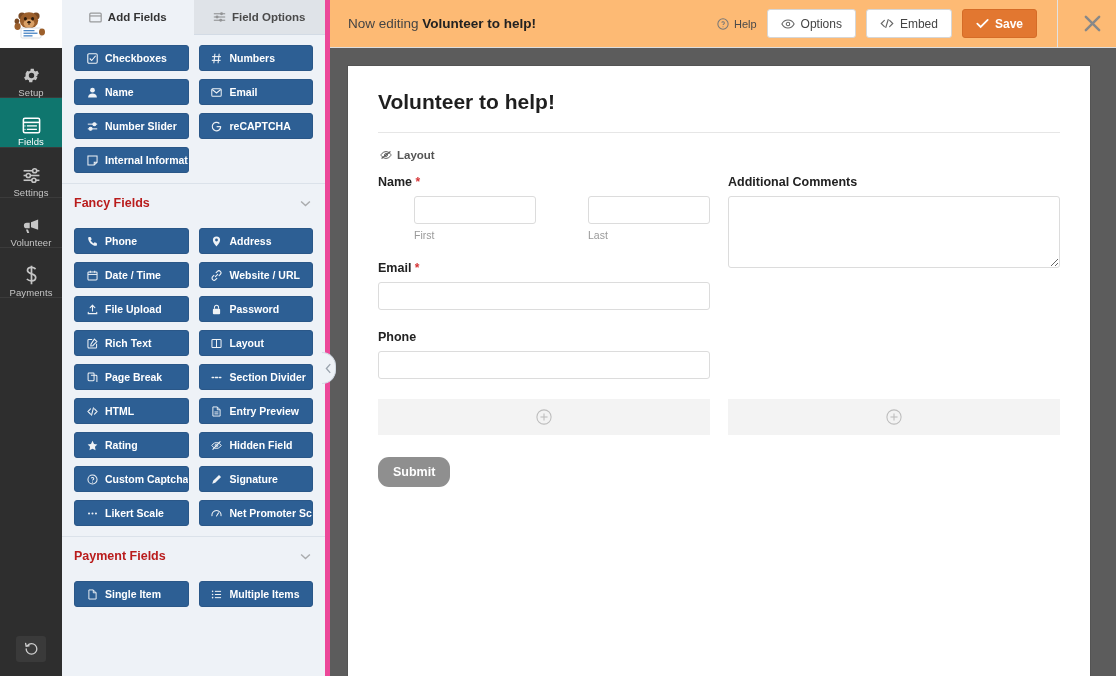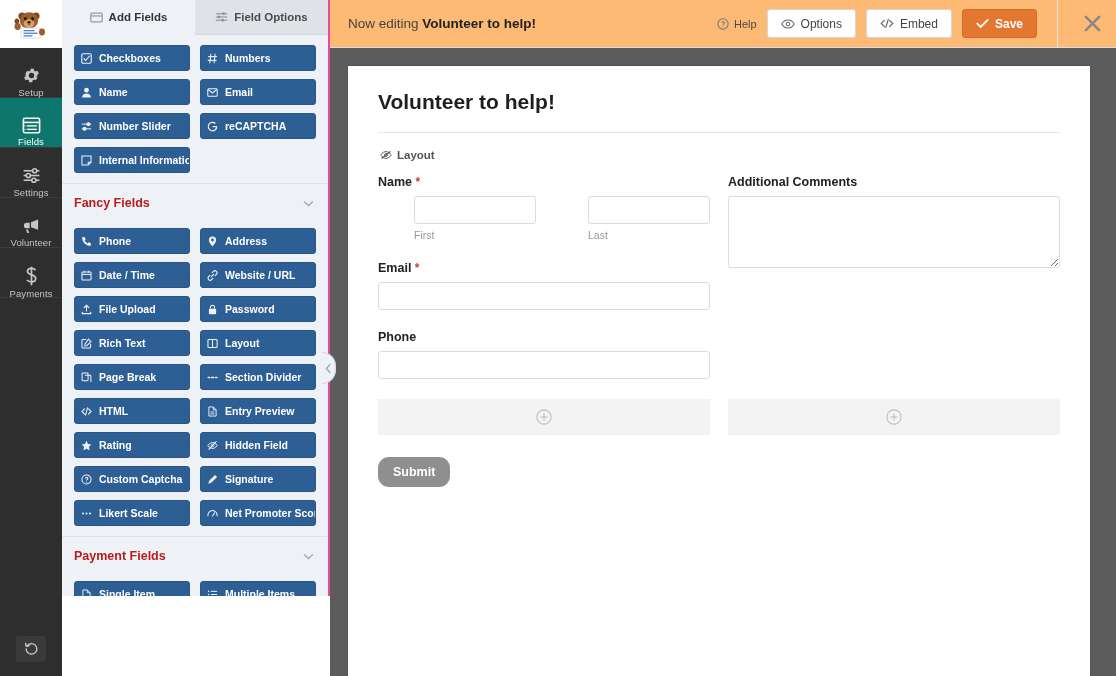--- a/index.html
+++ b/index.html
@@ -21,43 +21,43 @@
     z-index: 30;
   }
   .rail-logo {
     height: 48px; background: #ffffff;
     display: flex; align-items: center; justify-content: center;
     flex: 0 0 48px;
   }
   .rail-items { display: flex; flex-direction: column; }
   .rail-item {
     height: 50px; display: flex; flex-direction: column;
-    align-items: center; 
+    align-items: center; justify-content: center;
     color: #c6c6c6; cursor: pointer;
     border-bottom: 1px solid #3b3b3b;
     padding-top: 18px;
   }
   .rail-item .rail-ico { height: 20px; display:flex; align-items:center; justify-content:center; }
   .rail-item .rail-lbl { font-size: 9.5px; margin-top: 2px; letter-spacing: .1px; }
   .rail-item.active { background: #0f766e; color: #ffffff; }
   .rail-spacer { flex: 1 1 auto; border-bottom: none; }
   .rail-revert {
     height: 54px; display: flex; align-items: center; justify-content: center;
   }
   .revert-btn {
     width: 30px; height: 26px; border-radius: 3px;
     background: #3a3a3a; display: flex; align-items: center; justify-content: center;
     cursor: pointer;
   }
 
   
   .panel {
-    width: 268px; flex: 0 0 268px; height: 596px;
+    width: 268px; flex: 0 0 268px; height: 676px;
     background: #eef2f7;
-    border-right: 2px solid #ec4899;
+    border-right: 5px solid #ec4899;
     display: flex; flex-direction: column;
     position: relative;
     overflow: hidden;
   }
   .panel-tabs { display: flex; height: 35px; flex: 0 0 35px; background: #dfe3e8; }
   .panel-tab {
     flex: 1 1 50%;
     display: flex; align-items: center; justify-content: center; gap: 6px;
     font-size: 11.5px; font-weight: bold; color: #4a4a4a;
     cursor: pointer;
@@ -71,21 +71,21 @@
   .fgrid {
     display: grid; grid-template-columns: 1fr 1fr;
     gap: 8px 10px;
     padding: 10px 12px 4px 12px;
   }
   .fbtn {
     height: 26px; border-radius: 3px;
     background: #2d5f94;
     color: #ffffff; font-size: 10.5px; font-weight: bold;
     display: flex; align-items: center; gap: 7px;
-    padding: 0 5px;
+    padding: 0 11px;
     cursor: pointer;
     border: 1px solid #2a5788;
     overflow: hidden; white-space: nowrap; text-align: right;
   }
   .fbtn .fico { display: flex; align-items: center; justify-content: center; width: 12px; flex: 0 0 12px; opacity: .92; }
   .fbtn.full { grid-column: 1 / 2; }
 
   .sect-head {
     display: flex; align-items: center; justify-content: space-between;
     padding: 12px 14px 8px 12px;

